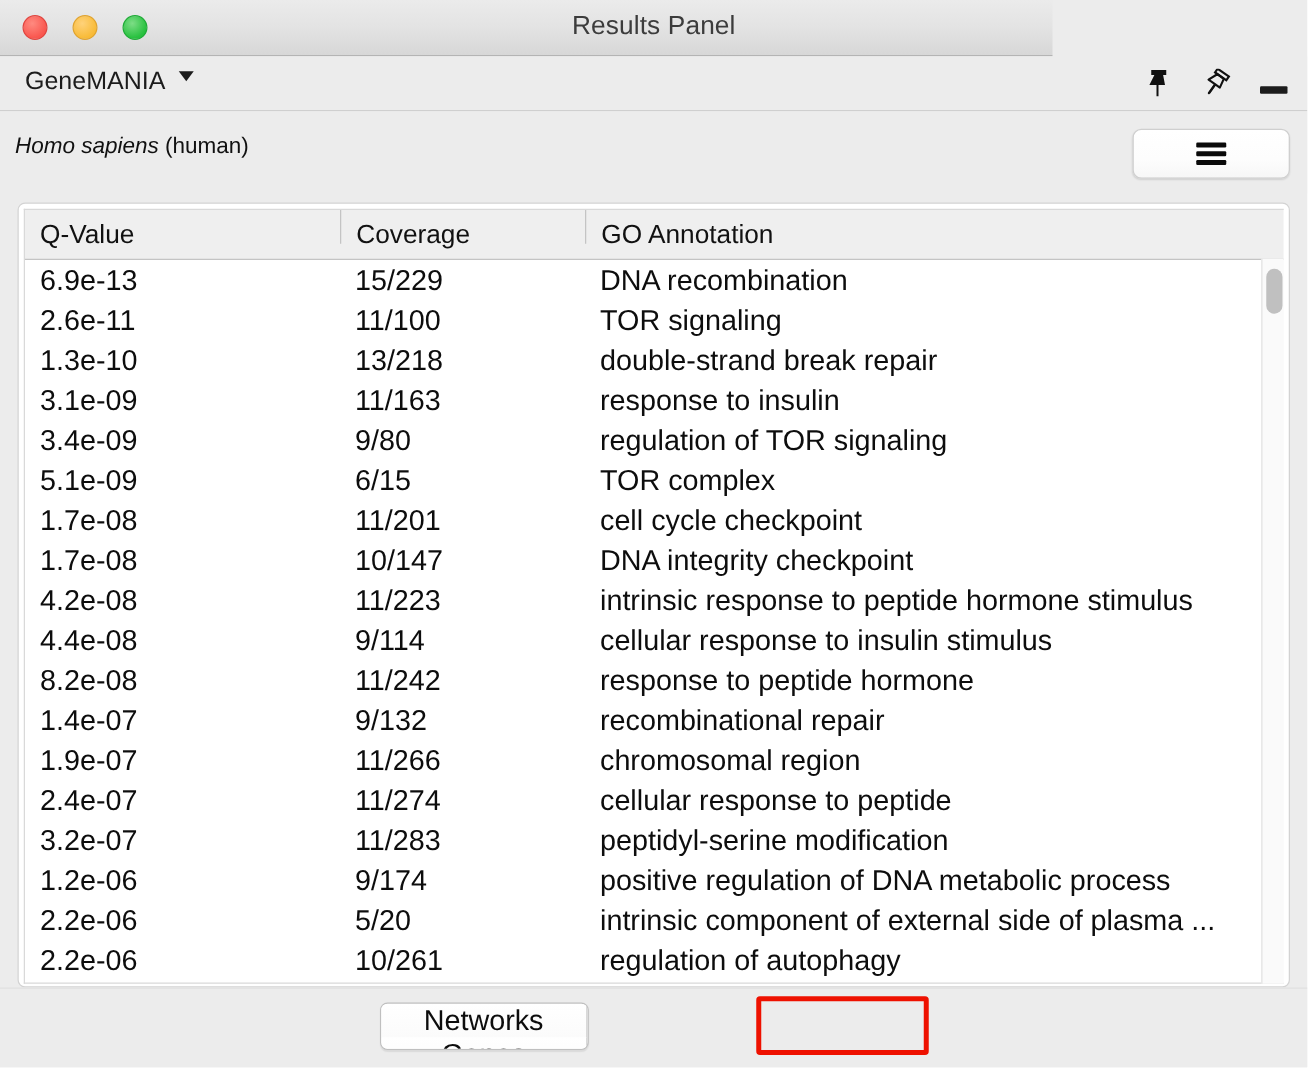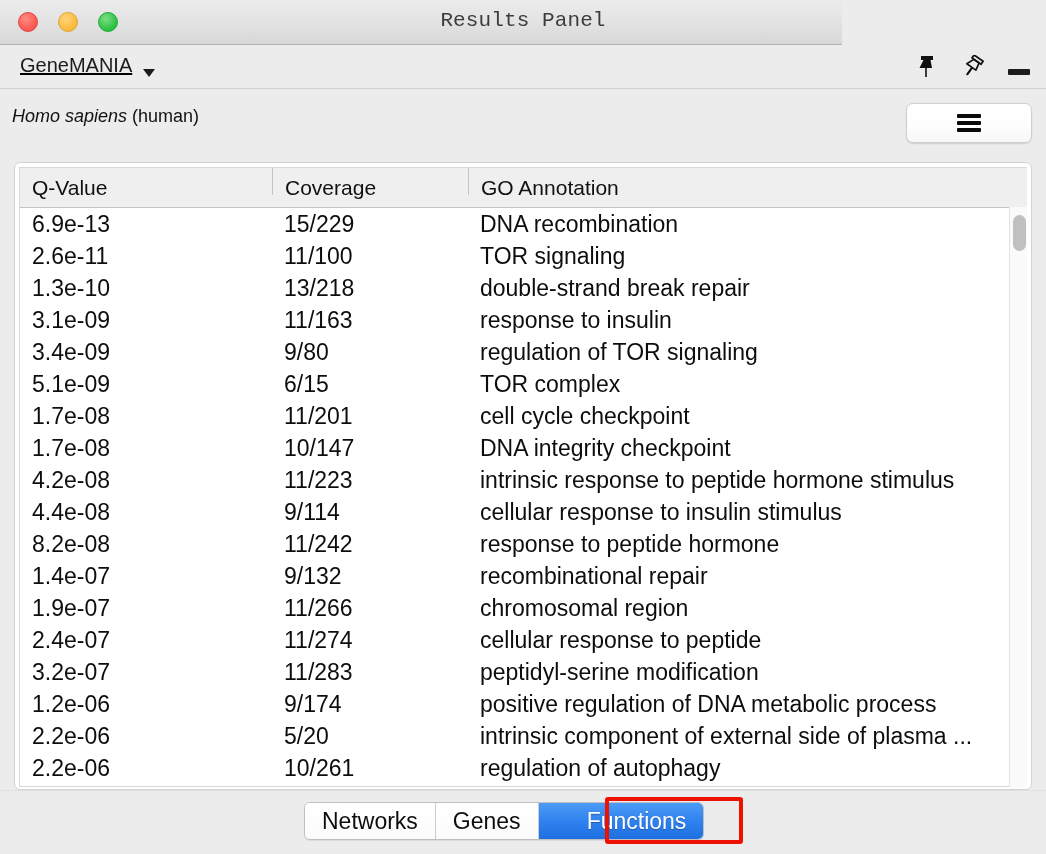--- a/index.html
+++ b/index.html
@@ -22,21 +22,20 @@
 
   
   .titlebar {
     position: absolute;
     left: 0; top: 0;
     width: 842px;
     height: 45px;
     background: linear-gradient(to bottom, #ebebeb 0%, #e3e3e3 50%, #d7d7d7 100%);
     border-bottom: 1px solid #b4b4b4;
     box-sizing: border-box;
-    font-family: Liberation Mono, monospace;
   }
   .traffic {
     position: absolute;
     left: 18px; top: 12px;
     display: flex;
     gap: 20px;
   }
   .light {
     width: 20px;
     height: 20px;
@@ -63,24 +62,23 @@
     width: 1046px;
     height: 44px;
     background: #ececec;
     border-bottom: 1px solid #cfcfcf;
     box-sizing: border-box;
   }
   .app-menu {
     position: absolute;
     left: 20px; top: 9px;
     display: flex;
-    align-items: flex-end;
+    align-items: flex-start;
     gap: 11px;
     cursor: default;
-    text-decoration: underline;
   }
   .app-menu-label {
     font-size: 20px;
     color: #1c1c1c;
   }
   .caret-down {
     width: 0; height: 0;
     border-left: 6px solid transparent;
     border-right: 6px solid transparent;
     border-top: 8px solid #1c1c1c;
@@ -269,20 +267,21 @@
     left: 304px; top: 11px;
     height: 38px;
     display: flex;
     align-items: stretch;
     border: 1px solid #bfbfbf;
     border-radius: 6px;
     overflow: hidden;
     background: #ffffff;
     box-shadow: 0 1px 1px rgba(0,0,0,0.08);
     box-sizing: border-box;
+    flex-direction: column;
   }
   .seg {
     display: flex;
     align-items: center;
     justify-content: center;
     padding: 0 17px;
     font-size: 23px;
     color: #0d0d0d;
     background: linear-gradient(to bottom, #ffffff 0%, #fbfbfb 100%);
     border-right: 1px solid #cdcdcd;

